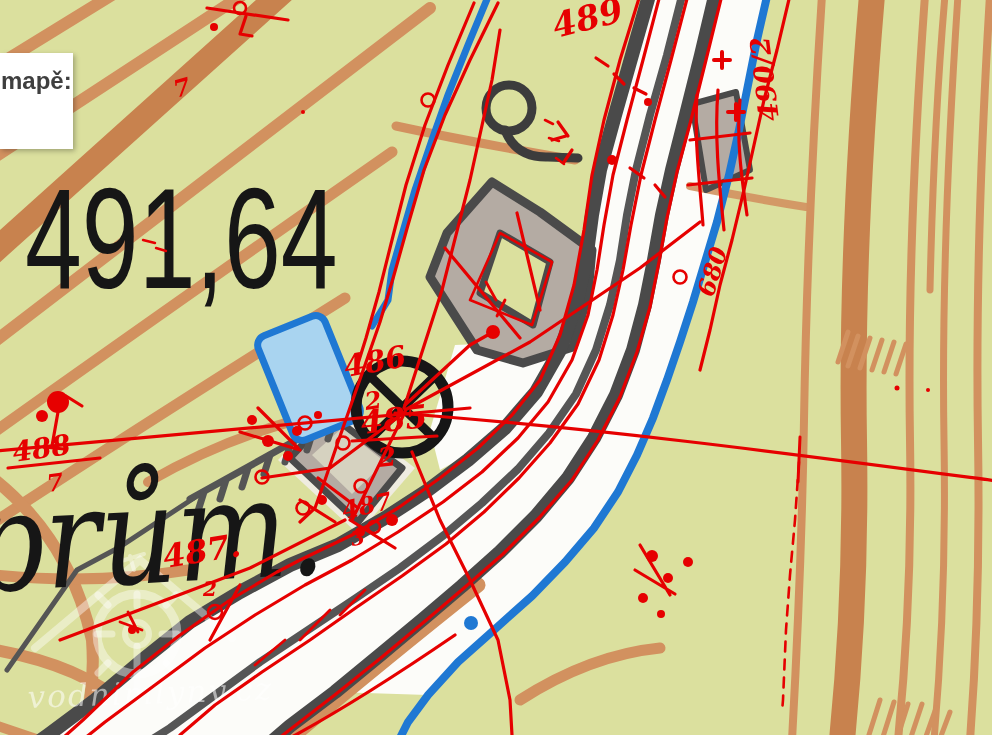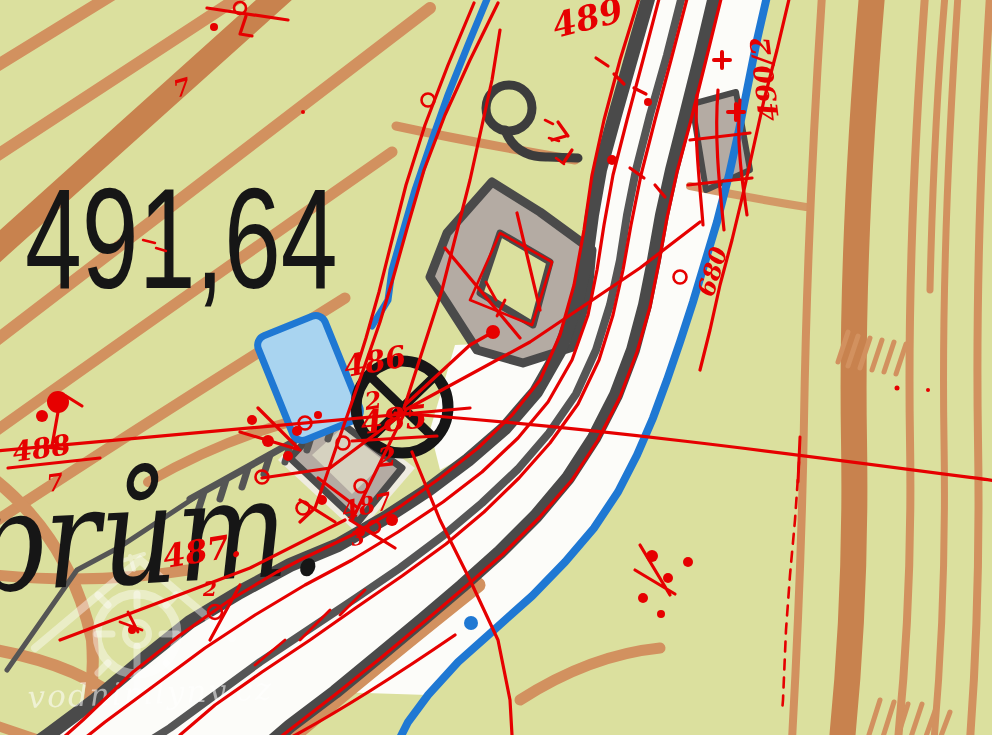--- a/index.html
+++ b/index.html
@@ -251,13 +251,16 @@
       <text class="cad" font-size="24" transform="translate(48,492) rotate(-8)">7</text>
       <text class="cad" font-size="32" transform="translate(165,568) rotate(-9)">487.</text>
       <text class="cad" font-size="20" transform="translate(203,596)">2</text>
       <text class="cad" font-size="24" transform="translate(344,519) rotate(-12)">487</text>
       <text class="cad" font-size="20" transform="translate(352,546) rotate(-10)">3</text>
       <text class="cad" font-size="24" transform="translate(176,98) rotate(-15)">7</text>
     </g>
   </g>
 </svg>
 
+  <div class="panel">
+    <span>mapě:</span>
+  </div>
 </div>
 
 </body></html>

